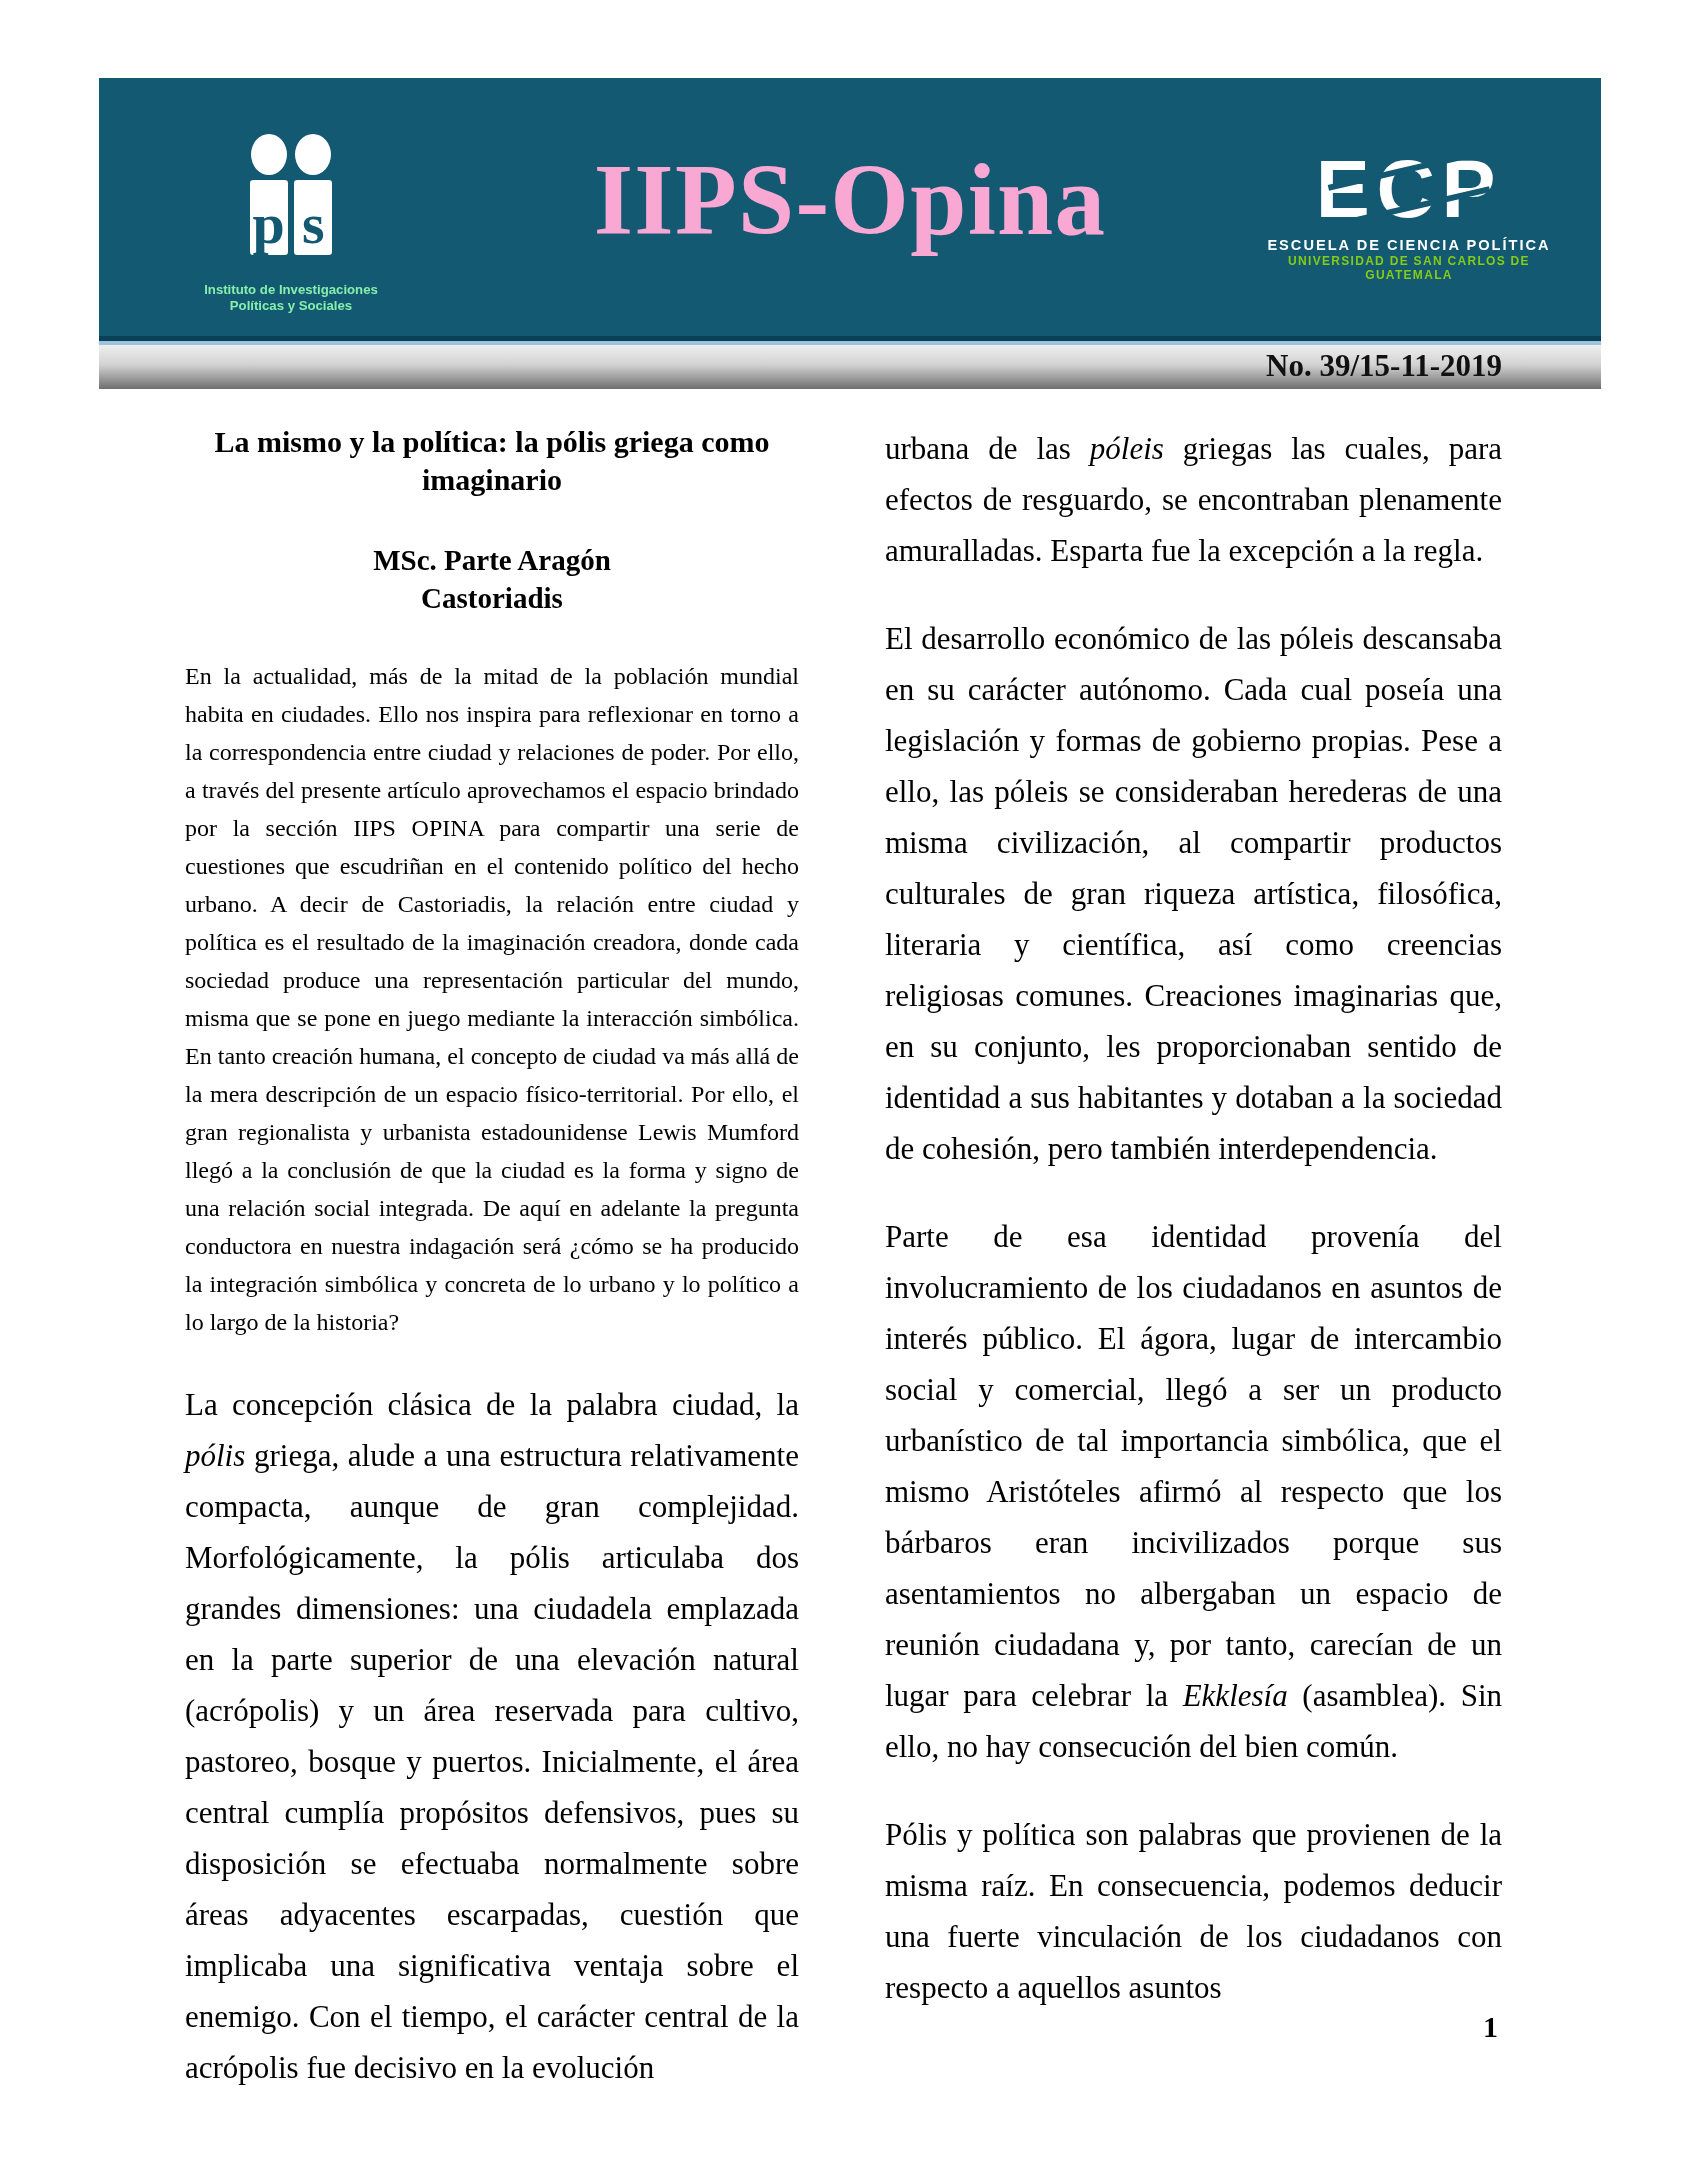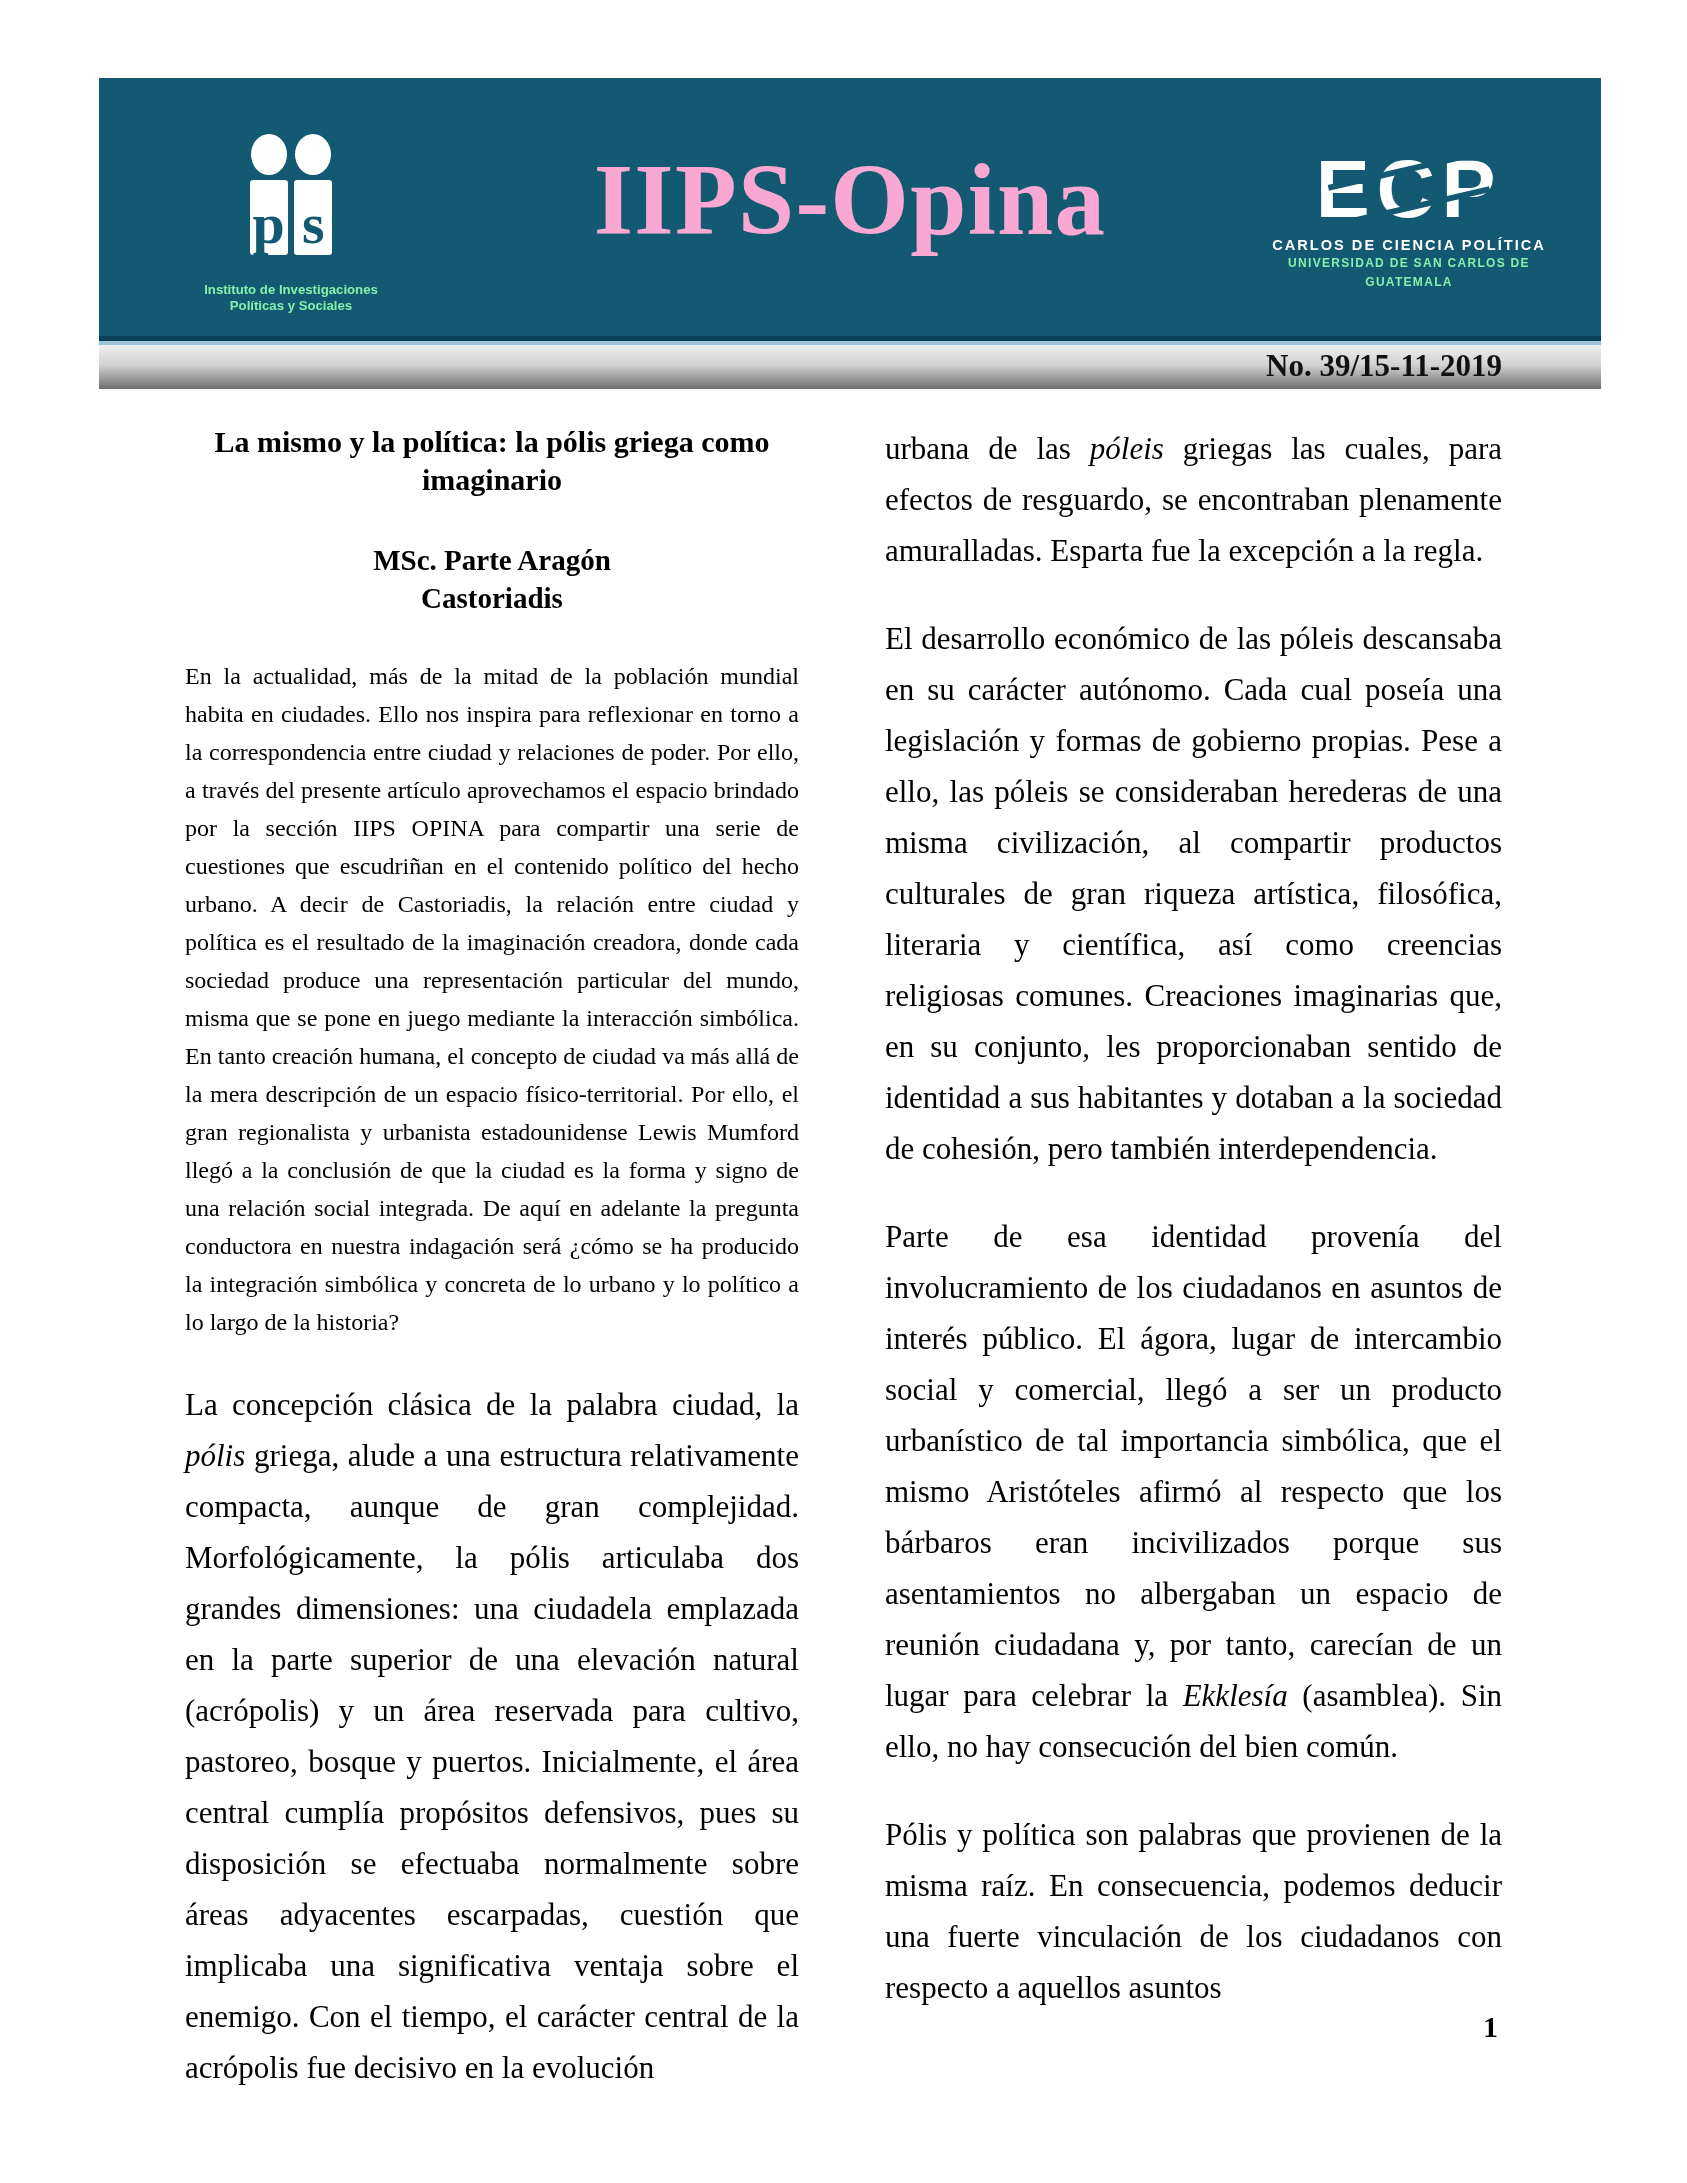--- a/index.html
+++ b/index.html
@@ -51,22 +51,22 @@
     position:absolute; height:6px; background:#135971;
     transform:rotate(-13deg); transform-origin:center;
   }
   .ecp-slash.s1 { left:-9.3px; bottom:17px; width:185px; }
   .ecp-slash.s2 { right:-9.3px; top:14.6px; width:185px; }
   .ecp-caption1 {
     margin-top:6.6px; color:#ffffff; font-family:"Liberation Sans", sans-serif;
     font-weight:bold; font-size:14.6px; line-height:17px; letter-spacing:2px;
   }
   .ecp-caption2 {
-    color:#86efac; font-family:"Liberation Sans", sans-serif;
-    font-weight:bold; font-size:12px; line-height:19px; letter-spacing:1.3px;
+    color:#84cc16; font-family:"Liberation Sans", sans-serif;
+    font-weight:bold; font-size:12px; line-height:14px; letter-spacing:1.3px;
   }
 
   
   .issue-bar {
     position:absolute; left:99px; top:341px; width:1502px; height:48px;
     box-sizing:border-box; border-top:4px solid #9dc4da;
     background:linear-gradient(to bottom, #efefef 0%, #d2d2d2 45%, #6f6f6f 100%);
     text-align:right; padding-right:99px;padding-left:20px;
   }
   .issue-number {
@@ -126,21 +126,21 @@
     </div>
 
     <div class="brand-title">IIPS-Opina</div>
 
     <div class="ecp-logo">
       <div class="ecp-acronym-wrap">
         <div class="ecp-acronym">ECP</div>
         <div class="ecp-slash s1"></div>
         <div class="ecp-slash s2"></div>
       </div>
-      <div class="ecp-caption1">CARLOS DE CIENCIA POLÍTICA</div>
+      <div class="ecp-caption1">ESCUELA DE CIENCIA POLÍTICA</div>
       <div class="ecp-caption2">UNIVERSIDAD DE SAN CARLOS DE GUATEMALA</div>
     </div>
   </div>
 
   <div class="issue-bar">
     <span class="issue-number">No. 39/15-11-2019</span>
   </div>
 
   <div class="col col-left">
     <p class="article-title">La mismo y la política: la pólis griega como imaginario</p>

